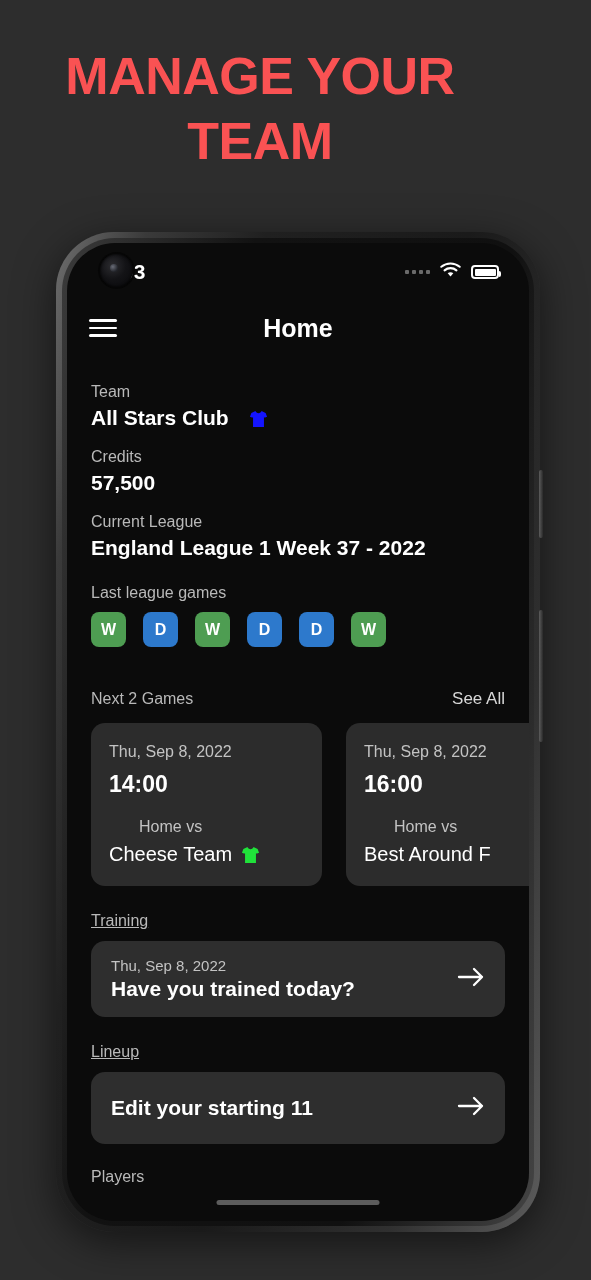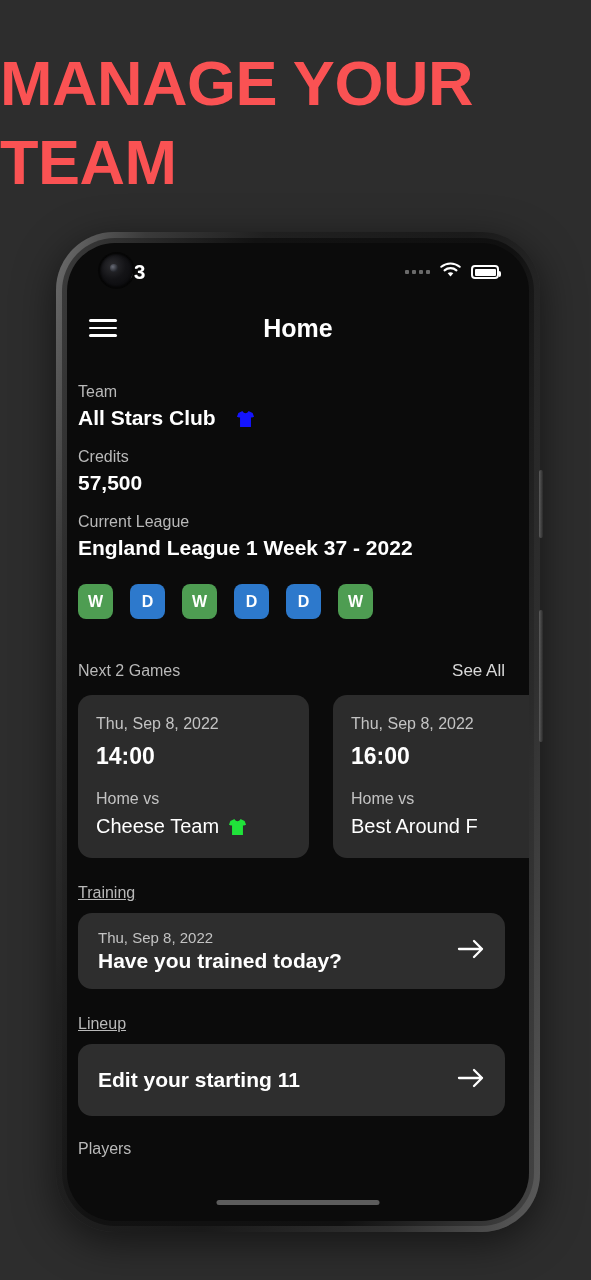--- a/index.html
+++ b/index.html
@@ -12,23 +12,23 @@
     overflow: hidden;
     position: relative;
   }
 
   
   .promo {
     position: absolute;
     top: 44px;
     left: 0;
     width: 520px;
-    text-align: left;
+    text-align: center;
     color: #fa5253;
-    font-size: 63px;
+    font-size: 52px;
     font-weight: bold;
     line-height: 1.25;
     letter-spacing: -0.5px;
   }
 
   
   .device {
     position: absolute;
     left: 56px;
     top: 232px;
@@ -136,21 +136,21 @@
     position: absolute;
     left: 0; width: 100%;
     text-align: center;
     color: #fff;
     font-size: 25px;
     font-weight: bold;
     pointer-events: none;
   }
 
   
-  .content { padding: 24px 24px 0 11px; }
+  .content { padding: 24px 24px 0 24px; }
 
   .label {
     color: #b9b9b9;
     font-size: 16px;
     margin-bottom: 5px;
   }
   .value {
     color: #fff;
     font-size: 21px;
     font-weight: bold;
@@ -185,21 +185,21 @@
   .game-card {
     background: #2c2c2c;
     border-radius: 14px;
     padding: 20px 18px;
     width: 231px;
     flex: 0 0 231px;
     overflow: hidden;
   }
   .g-date { color: #c3c3c3; font-size: 16px; margin-bottom: 10px; }
   .g-time { color: #fff; font-size: 23px; font-weight: bold; margin-bottom: 20px; }
-  .g-home { color: #c3c3c3; font-size: 16px; margin-bottom: 7px; }
+  .g-home { color: #c3c3c3; font-size: 16px; margin-bottom: 7px; margin-left: 30px; }
   .g-opp {
     color: #fff; font-size: 20px; font-weight: normal;
     display: flex; align-items: center; gap: 9px; white-space: nowrap;
   }
 
   .sect-label { color: #b9b9b9; font-size: 16px; margin: 26px 0 11px 0; text-decoration: underline; }
 
   .action-card {
     background: #2e2e2e;
     border-radius: 14px;
@@ -283,20 +283,21 @@
               </svg>
           </span>
         </div>
 
         <div class="label">Credits</div>
         <div class="value">57,500</div>
 
         <div class="label">Current League</div>
         <div class="value last">England League 1 Week 37 - 2022</div>
 
+        <div class="label">Last league games</div>
         <div class="form-row">
           <div class="form-badge" style="background:#4e9d52">W</div>
           <div class="form-badge" style="background:#2d79cc">D</div>
           <div class="form-badge" style="background:#4e9d52">W</div>
           <div class="form-badge" style="background:#2d79cc">D</div>
           <div class="form-badge" style="background:#2d79cc">D</div>
           <div class="form-badge" style="background:#4e9d52">W</div>
         </div>
 
         <div class="section-head">

